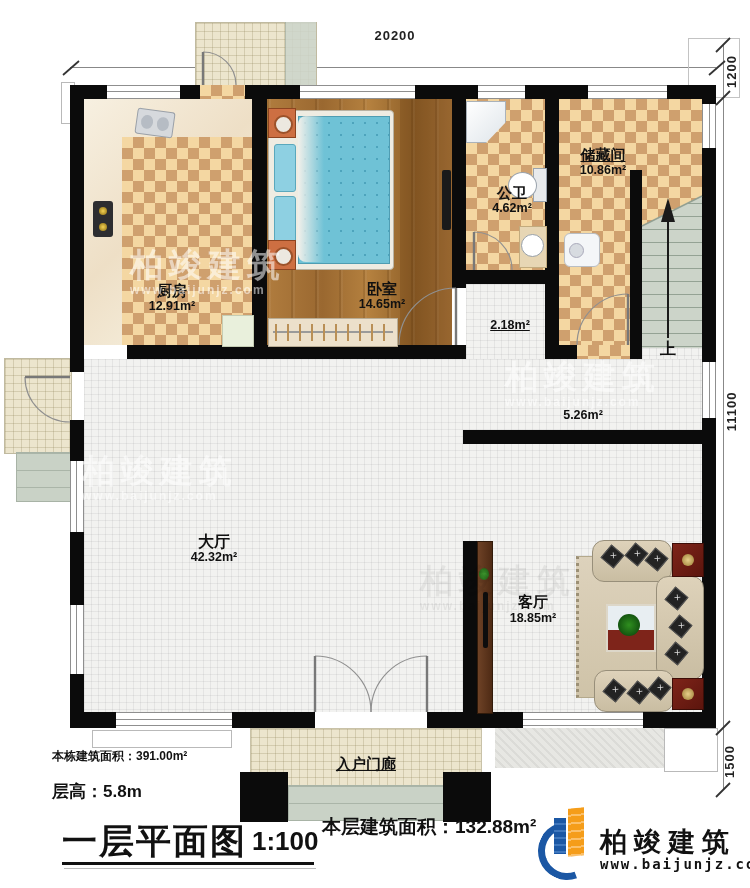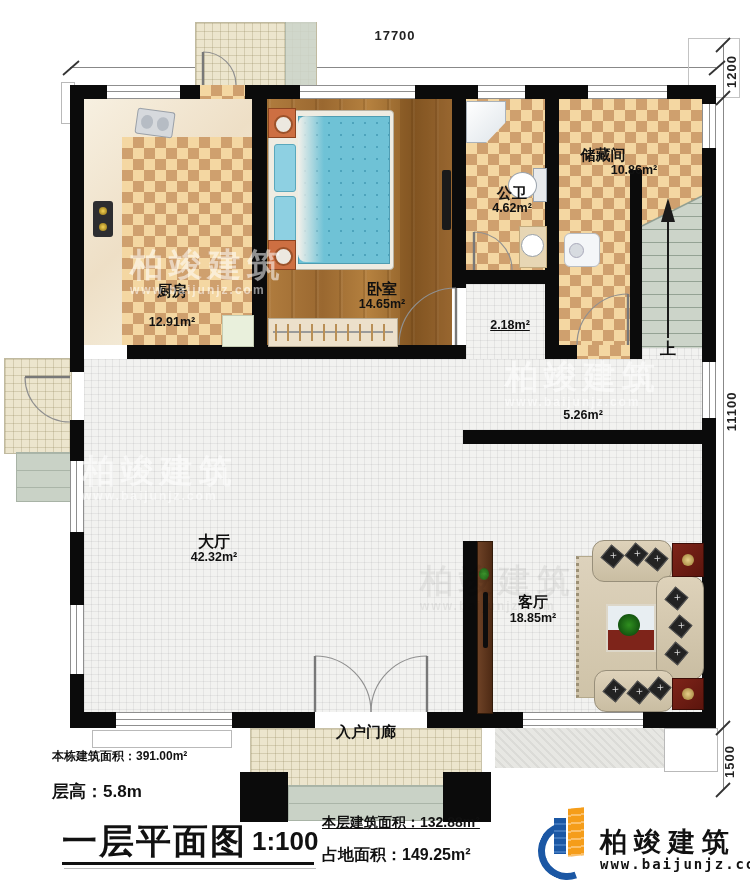--- a/index.html
+++ b/index.html
@@ -38,21 +38,21 @@
   .redcab::after{content:"";position:absolute;left:50%;top:50%;width:12px;height:12px;margin:-6px 0 0 -6px;
           border-radius:50%;background:radial-gradient(#e7cf8a,#9a7b33);}
   .ftext{position:absolute;font-weight:bold;color:#111;}
 </style>
 </head>
 <body>
 
 <div id="plan">
 
   <div class="abs" style="left:70px;top:67px;width:646px;height:1px;background:#888;"></div>
-  <div class="dim" style="left:350px;top:28px;width:90px;">17700</div>
+  <div class="dim" style="left:350px;top:28px;width:90px;">20200</div>
   <div class="abs" style="left:723px;top:45px;width:1px;height:745px;background:#888;"></div>
   <div class="dim" style="left:691px;top:64px;width:80px;transform:rotate(-90deg);">1200</div>
   <div class="dim" style="left:691px;top:404px;width:80px;transform:rotate(-90deg);">11100</div>
   <div class="dim" style="left:689px;top:754px;width:80px;transform:rotate(-90deg);">1500</div>
   <div class="abs" style="left:688px;top:38px;width:50px;height:58px;border:1px solid #c3c3c3;"></div>
 
   <div class="abs porchfloor" style="left:195px;top:22px;width:120px;height:63px;border:1px solid #c0baa0;"></div>
   <div class="abs" style="left:285px;top:22px;width:30px;height:63px;background:#ccd5cb;opacity:.85;border-left:1px solid #a8b3a6;"></div>
   <div class="abs porchfloor" style="left:4px;top:358px;width:66px;height:94px;border:1px solid #c0baa0;"></div>
   <div class="abs steps" style="left:16px;top:452px;width:54px;height:48px;border:1px solid #a8b3a6;"></div>
@@ -205,34 +205,34 @@
       <path d="M63,75 L79,61"></path>
       <path d="M709,75 L725,61"></path>
       <path d="M716,52 L730,38"></path>
       <path d="M716,105 L730,91"></path>
       <path d="M716,735 L730,721"></path>
       <path d="M716,797 L730,783"></path>
     </g>
   </svg>
 
   <div class="label rname" style="left:112px;top:283px;width:120px;">厨房</div>
-  <div class="label rarea" style="left:112px;top:316px;width:120px;">12.91m²</div>
+  <div class="label rarea" style="left:112px;top:300px;width:120px;">12.91m²</div>
   <div class="label rname" style="left:322px;top:281px;width:120px;">卧室</div>
   <div class="label rarea" style="left:322px;top:298px;width:120px;">14.65m²</div>
   <div class="label rname" style="left:452px;top:185px;width:120px;">公卫</div>
   <div class="label rarea" style="left:452px;top:202px;width:120px;">4.62m²</div>
-  <div class="label rname" style="left:543px;top:147px;width:120px;">储藏间</div>
-  <div class="label rarea" style="left:574px;top:164px;width:120px;">10.86m²</div>
+  <div class="label rname" style="left:543px;top:147px;width:120px;text-decoration:underline;">储藏间</div>
+  <div class="label rarea" style="left:543px;top:164px;width:120px;">10.86m²</div>
   <div class="label rarea" style="left:450px;top:319px;width:120px;text-decoration:underline;">2.18m²</div>
   <div class="label rarea" style="left:523px;top:409px;width:120px;">5.26m²</div>
   <div class="label rname" style="left:154px;top:533px;width:120px;font-size:16px;">大厅</div>
   <div class="label rarea" style="left:154px;top:551px;width:120px;">42.32m²</div>
   <div class="label rname" style="left:473px;top:594px;width:120px;">客厅</div>
   <div class="label rarea" style="left:473px;top:612px;width:120px;">18.85m²</div>
-  <div class="label rname" style="left:306px;top:724px;width:120px;">入户门廊</div>
+  <div class="label rname" style="left:306px;top:756px;width:120px;text-decoration:underline;">入户门廊</div>
   <div class="label" style="left:656px;top:340px;width:24px;font-size:16px;">上</div>
 
   <div class="wm" style="left:130px;top:246px;">
     <div class="t1">柏竣建筑</div>
     <div class="t2">www.baijunjz.com</div>
   </div>
   <div class="wm" style="left:82px;top:452px;">
     <div class="t1">柏竣建筑</div>
     <div class="t2">www.baijunjz.com</div>
   </div>
@@ -244,22 +244,21 @@
     <div class="t1">柏竣建筑</div>
     <div class="t2">www.baijunjz.com</div>
   </div>
 
   <div class="ftext" style="left:52px;top:748px;font-size:12px;">本栋建筑面积：391.00m²</div>
   <div class="ftext" style="left:52px;top:780px;font-size:17px;">层高：5.8m</div>
   <div class="ftext" style="left:62px;top:818px;font-size:35px;letter-spacing:2px;">一层平面图</div>
   <div class="ftext" style="left:252px;top:826px;font-size:26px;">1:100</div>
   <div class="abs" style="left:62px;top:862px;width:252px;height:3px;background:#111;"></div>
   <div class="abs" style="left:64px;top:868px;width:252px;height:1px;background:#bbb;"></div>
-  <div class="ftext" style="left:322px;top:814px;font-size:14px;text-decoration:underline;">本层建筑面积：132.88m²</div>
-  <div class="ftext" style="left:322px;top:845px;font-size:16px;">占地面积：149.25m²</div>
+  <div class="ftext" style="left:322px;top:814px;font-size:19px;">本层建筑面积：132.88m²</div>
 
   <div class="abs" style="left:538px;top:806px;width:56px;height:70px;">
     <div class="abs" style="left:0px;top:16px;width:44px;height:44px;border:7px solid #1b57a4;border-top-color:transparent;border-right-color:transparent;border-radius:50%;transform:rotate(25deg);"></div>
     <div class="abs" style="left:16px;top:12px;width:12px;height:36px;background:repeating-linear-gradient(180deg,#1b57a4 0 5px,#3f77bd 5px 7px);"></div>
     <div class="abs" style="left:30px;top:2px;width:16px;height:48px;background:repeating-linear-gradient(180deg,#f59d1a 0 6px,#fbc06a 6px 8px);transform:skewY(-6deg);"></div>
   </div>
   <div class="ftext" style="left:600px;top:824px;font-size:27px;letter-spacing:7px;">柏竣建筑</div>
   <div class="ftext" style="left:600px;top:856px;font-size:14px;letter-spacing:2px;font-family:'DejaVu Sans Mono','Liberation Mono',monospace;">www.baijunjz.com</div>
 
 </div>

